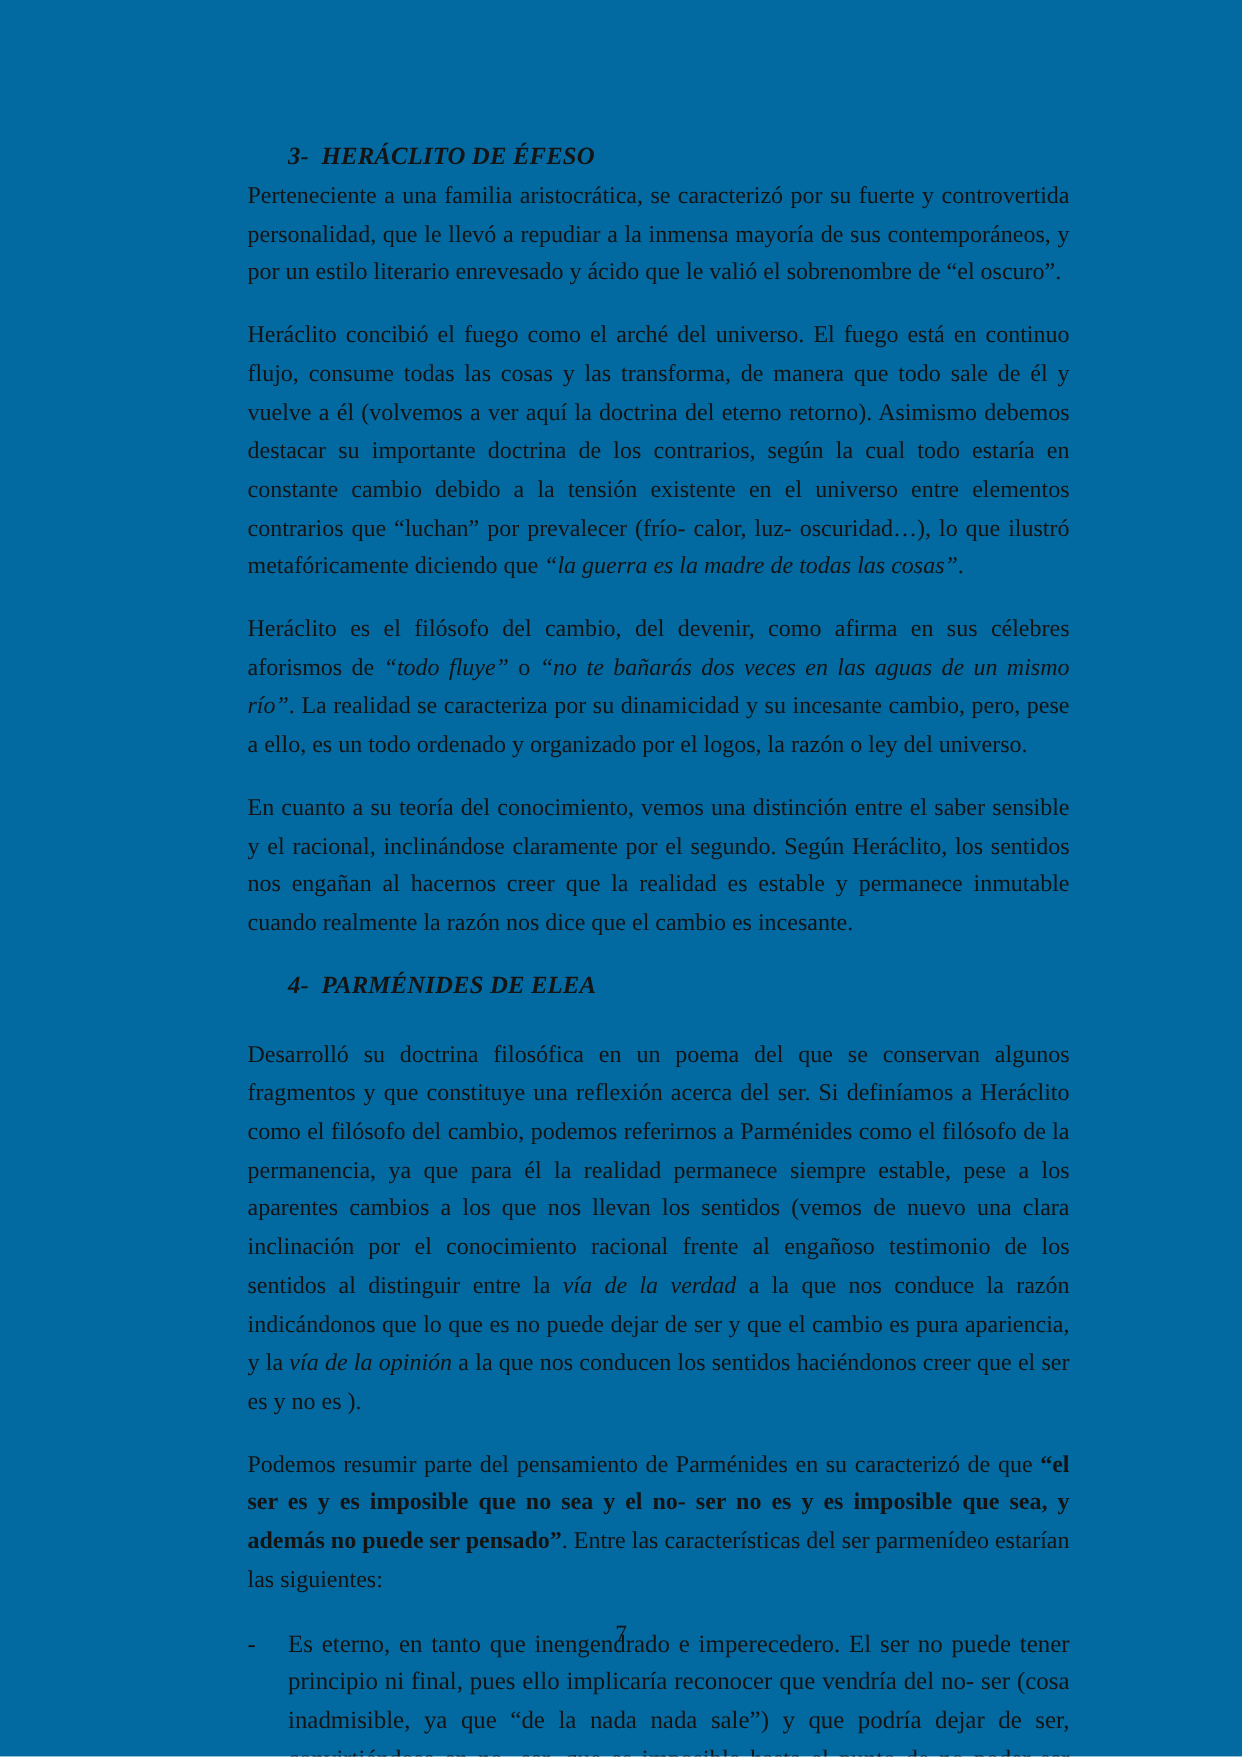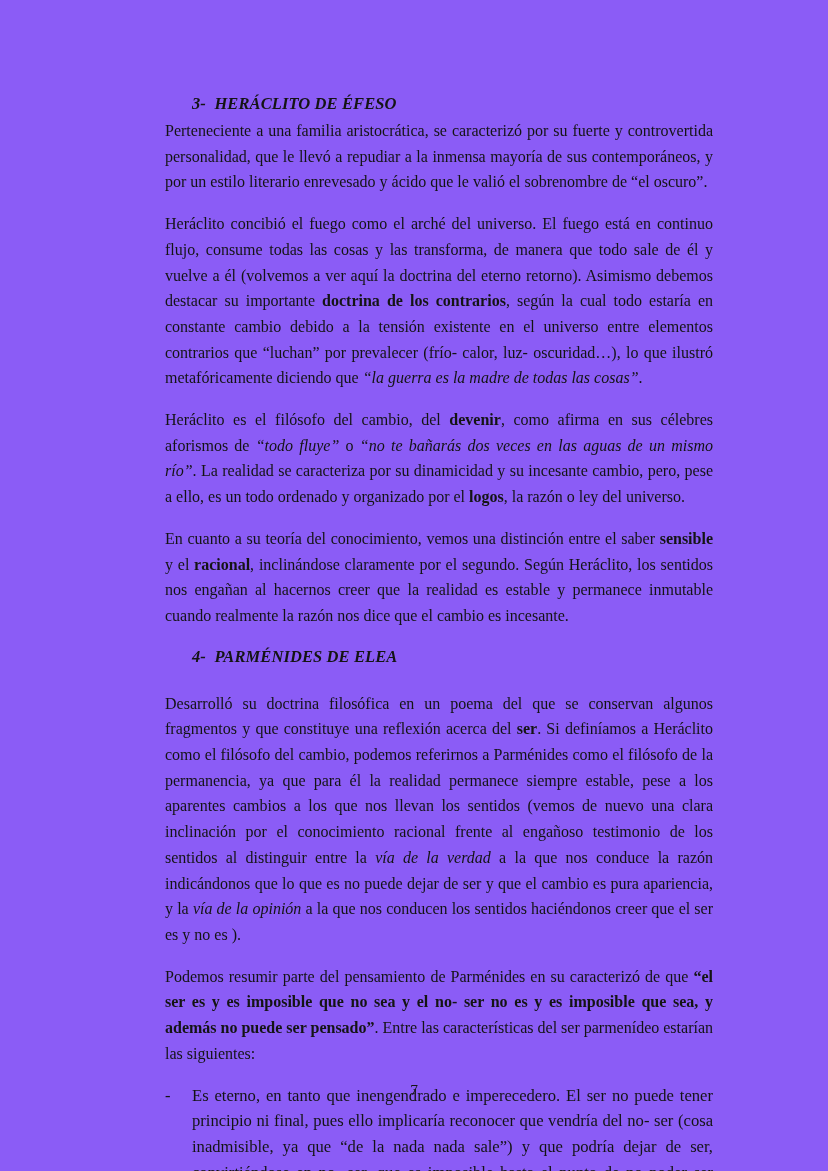--- a/index.html
+++ b/index.html
@@ -13,21 +13,21 @@
     font-family: "Liberation Serif", "DejaVu Serif", serif;
     color: #141414;
     position: relative;
     overflow: hidden;
   }
   .page {
     position: absolute;
     left: 0; top: 0;
     width: 828px;
     height: 1171px;
-    background: #8b5cf6;
+    background: #0369a1;
   }
   .content {
     position: absolute;
     left: 165px;
     top: 92px;
     width: 548px;
   }
   .heading {
     font-weight: bold;
     font-style: italic;
@@ -45,21 +45,21 @@
   p.para {
     margin: 0 0 16px 0;
     font-size: 16px;
     line-height: 25.7px;
     text-align: justify;
     text-justify: inter-word;
     hyphens: none;
   }
   p.para:last-child { margin-bottom: 0; }
   .tight { margin-bottom: 15px; }
-  b { font-weight: bold; }
+  b { font-weight: normal; }
   i { font-style: italic; }
   .bi { font-weight: bold; }
   .bullet-row {
     display: flex;
     margin: 0;
     font-size: 16.6px;
     line-height: 25.7px;
   }
   .bullet-mark {
     width: 27px;

